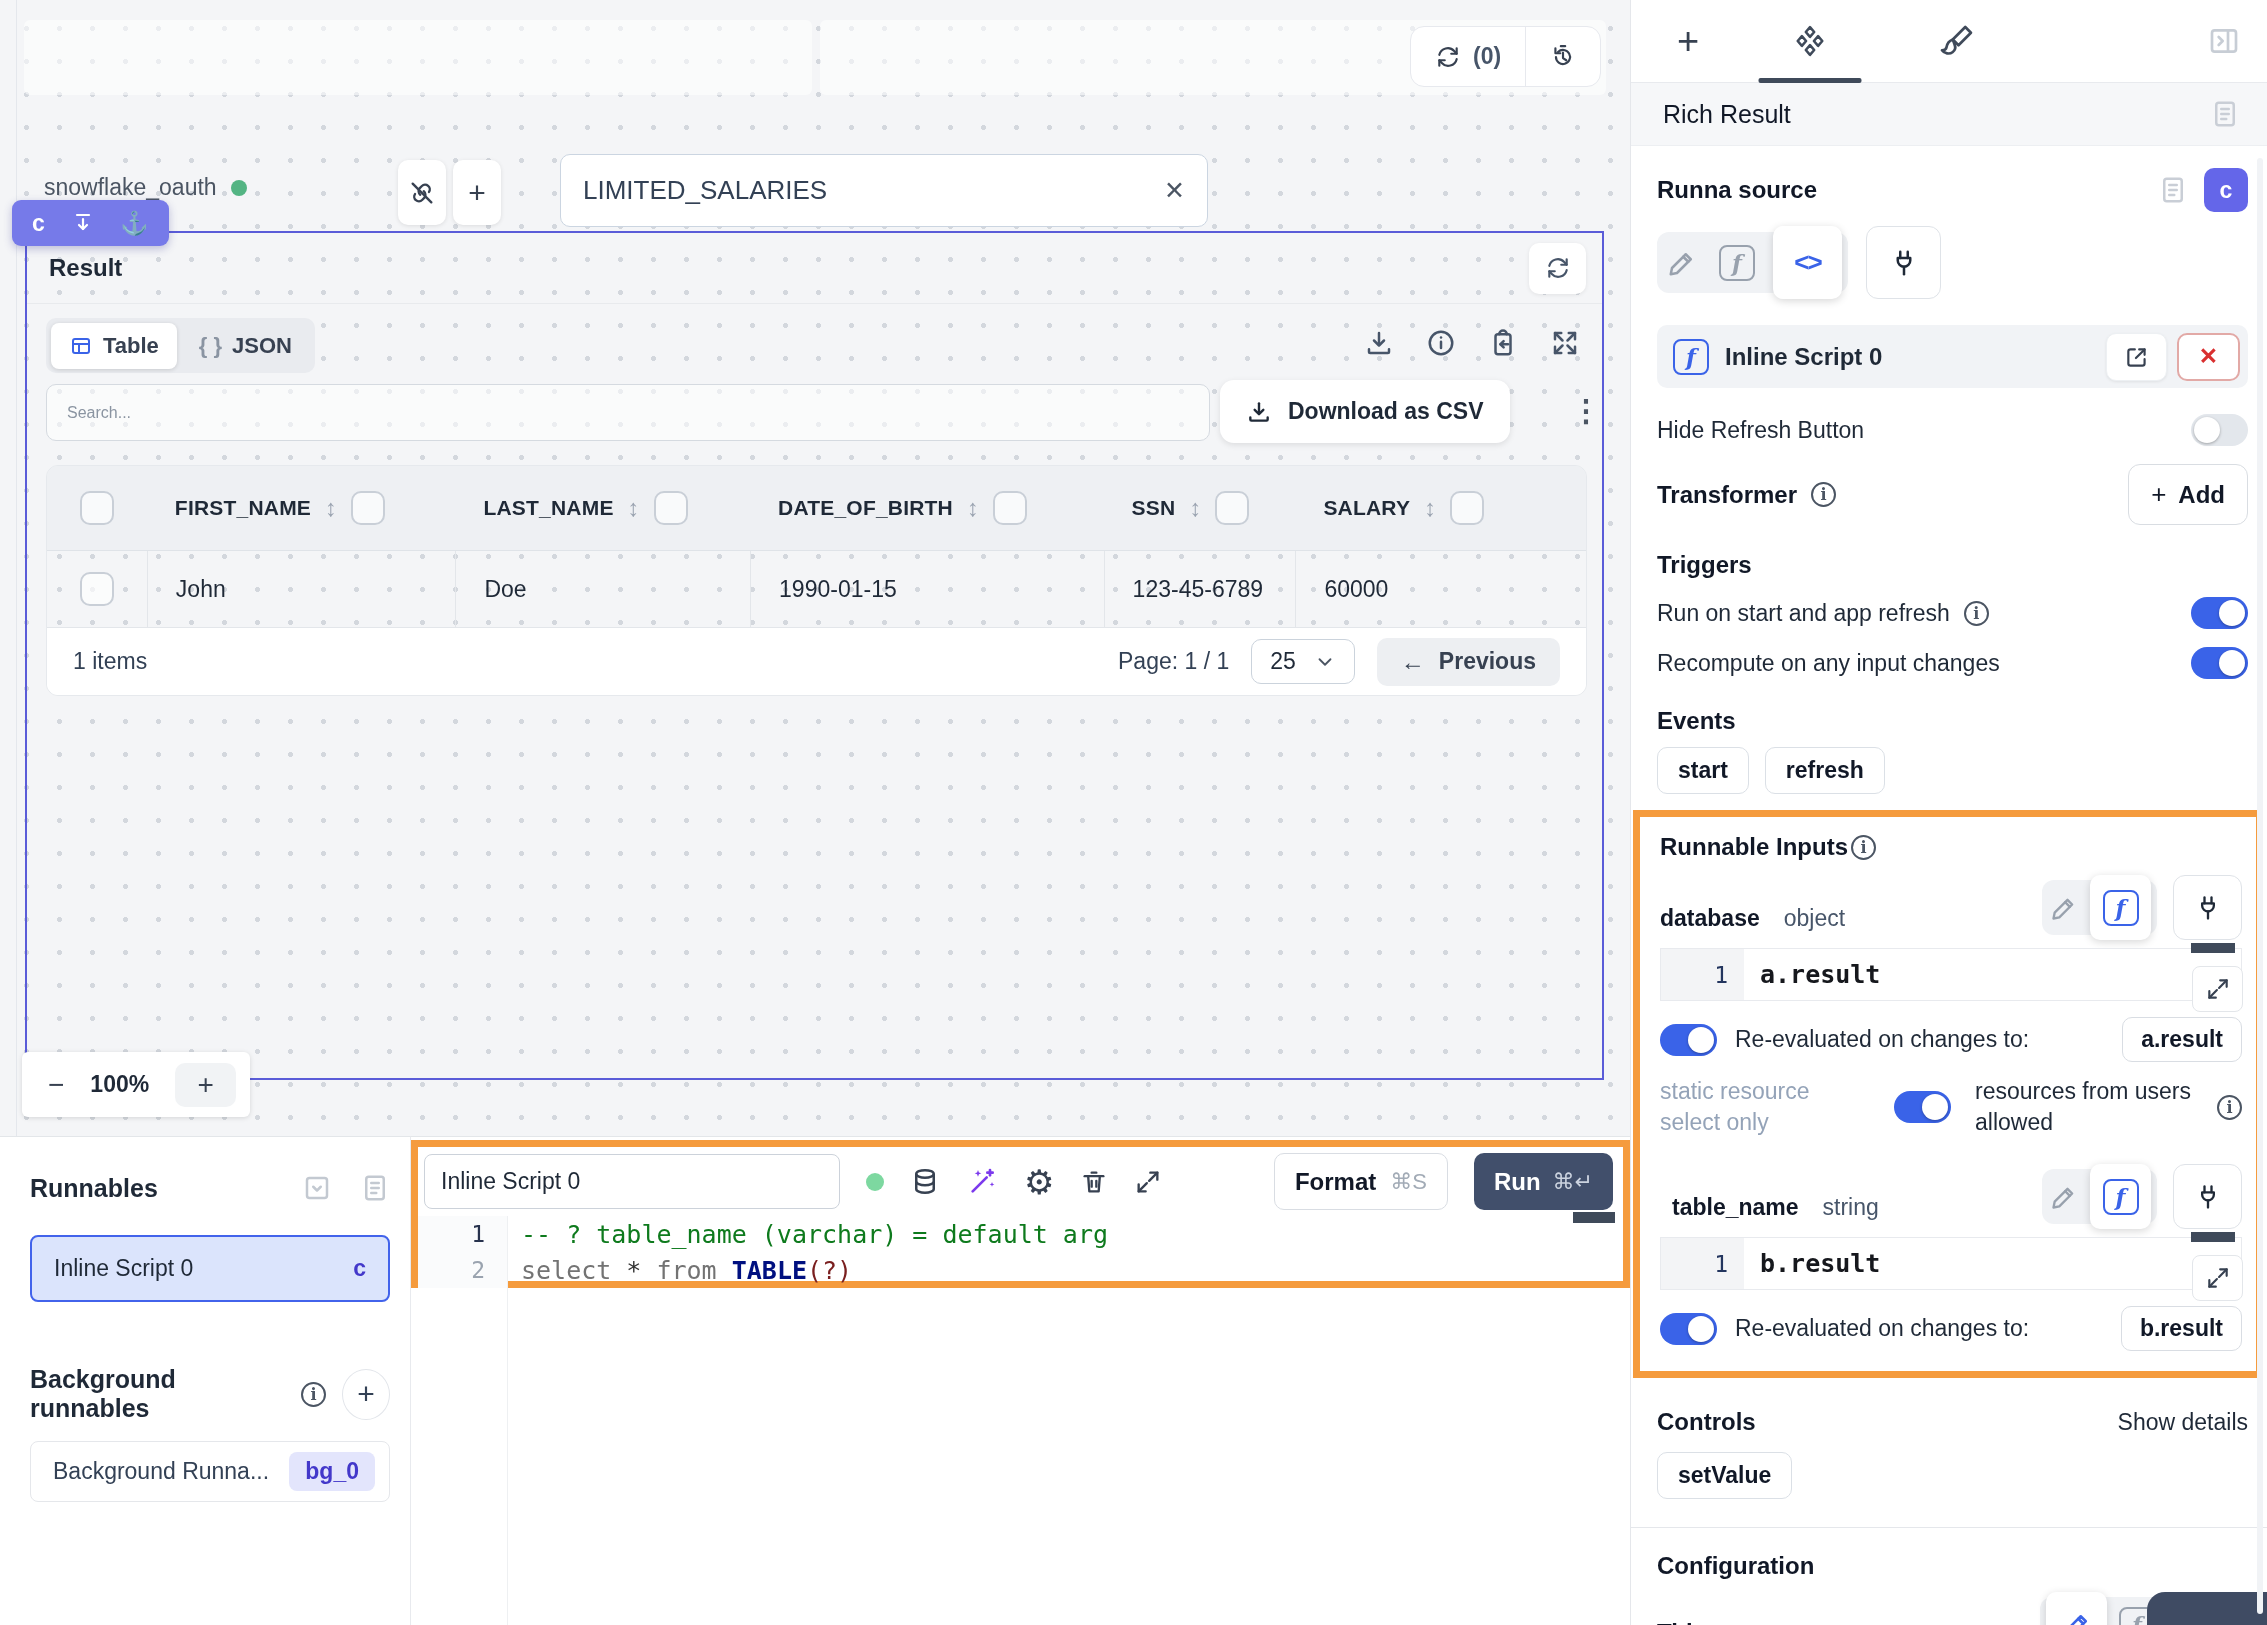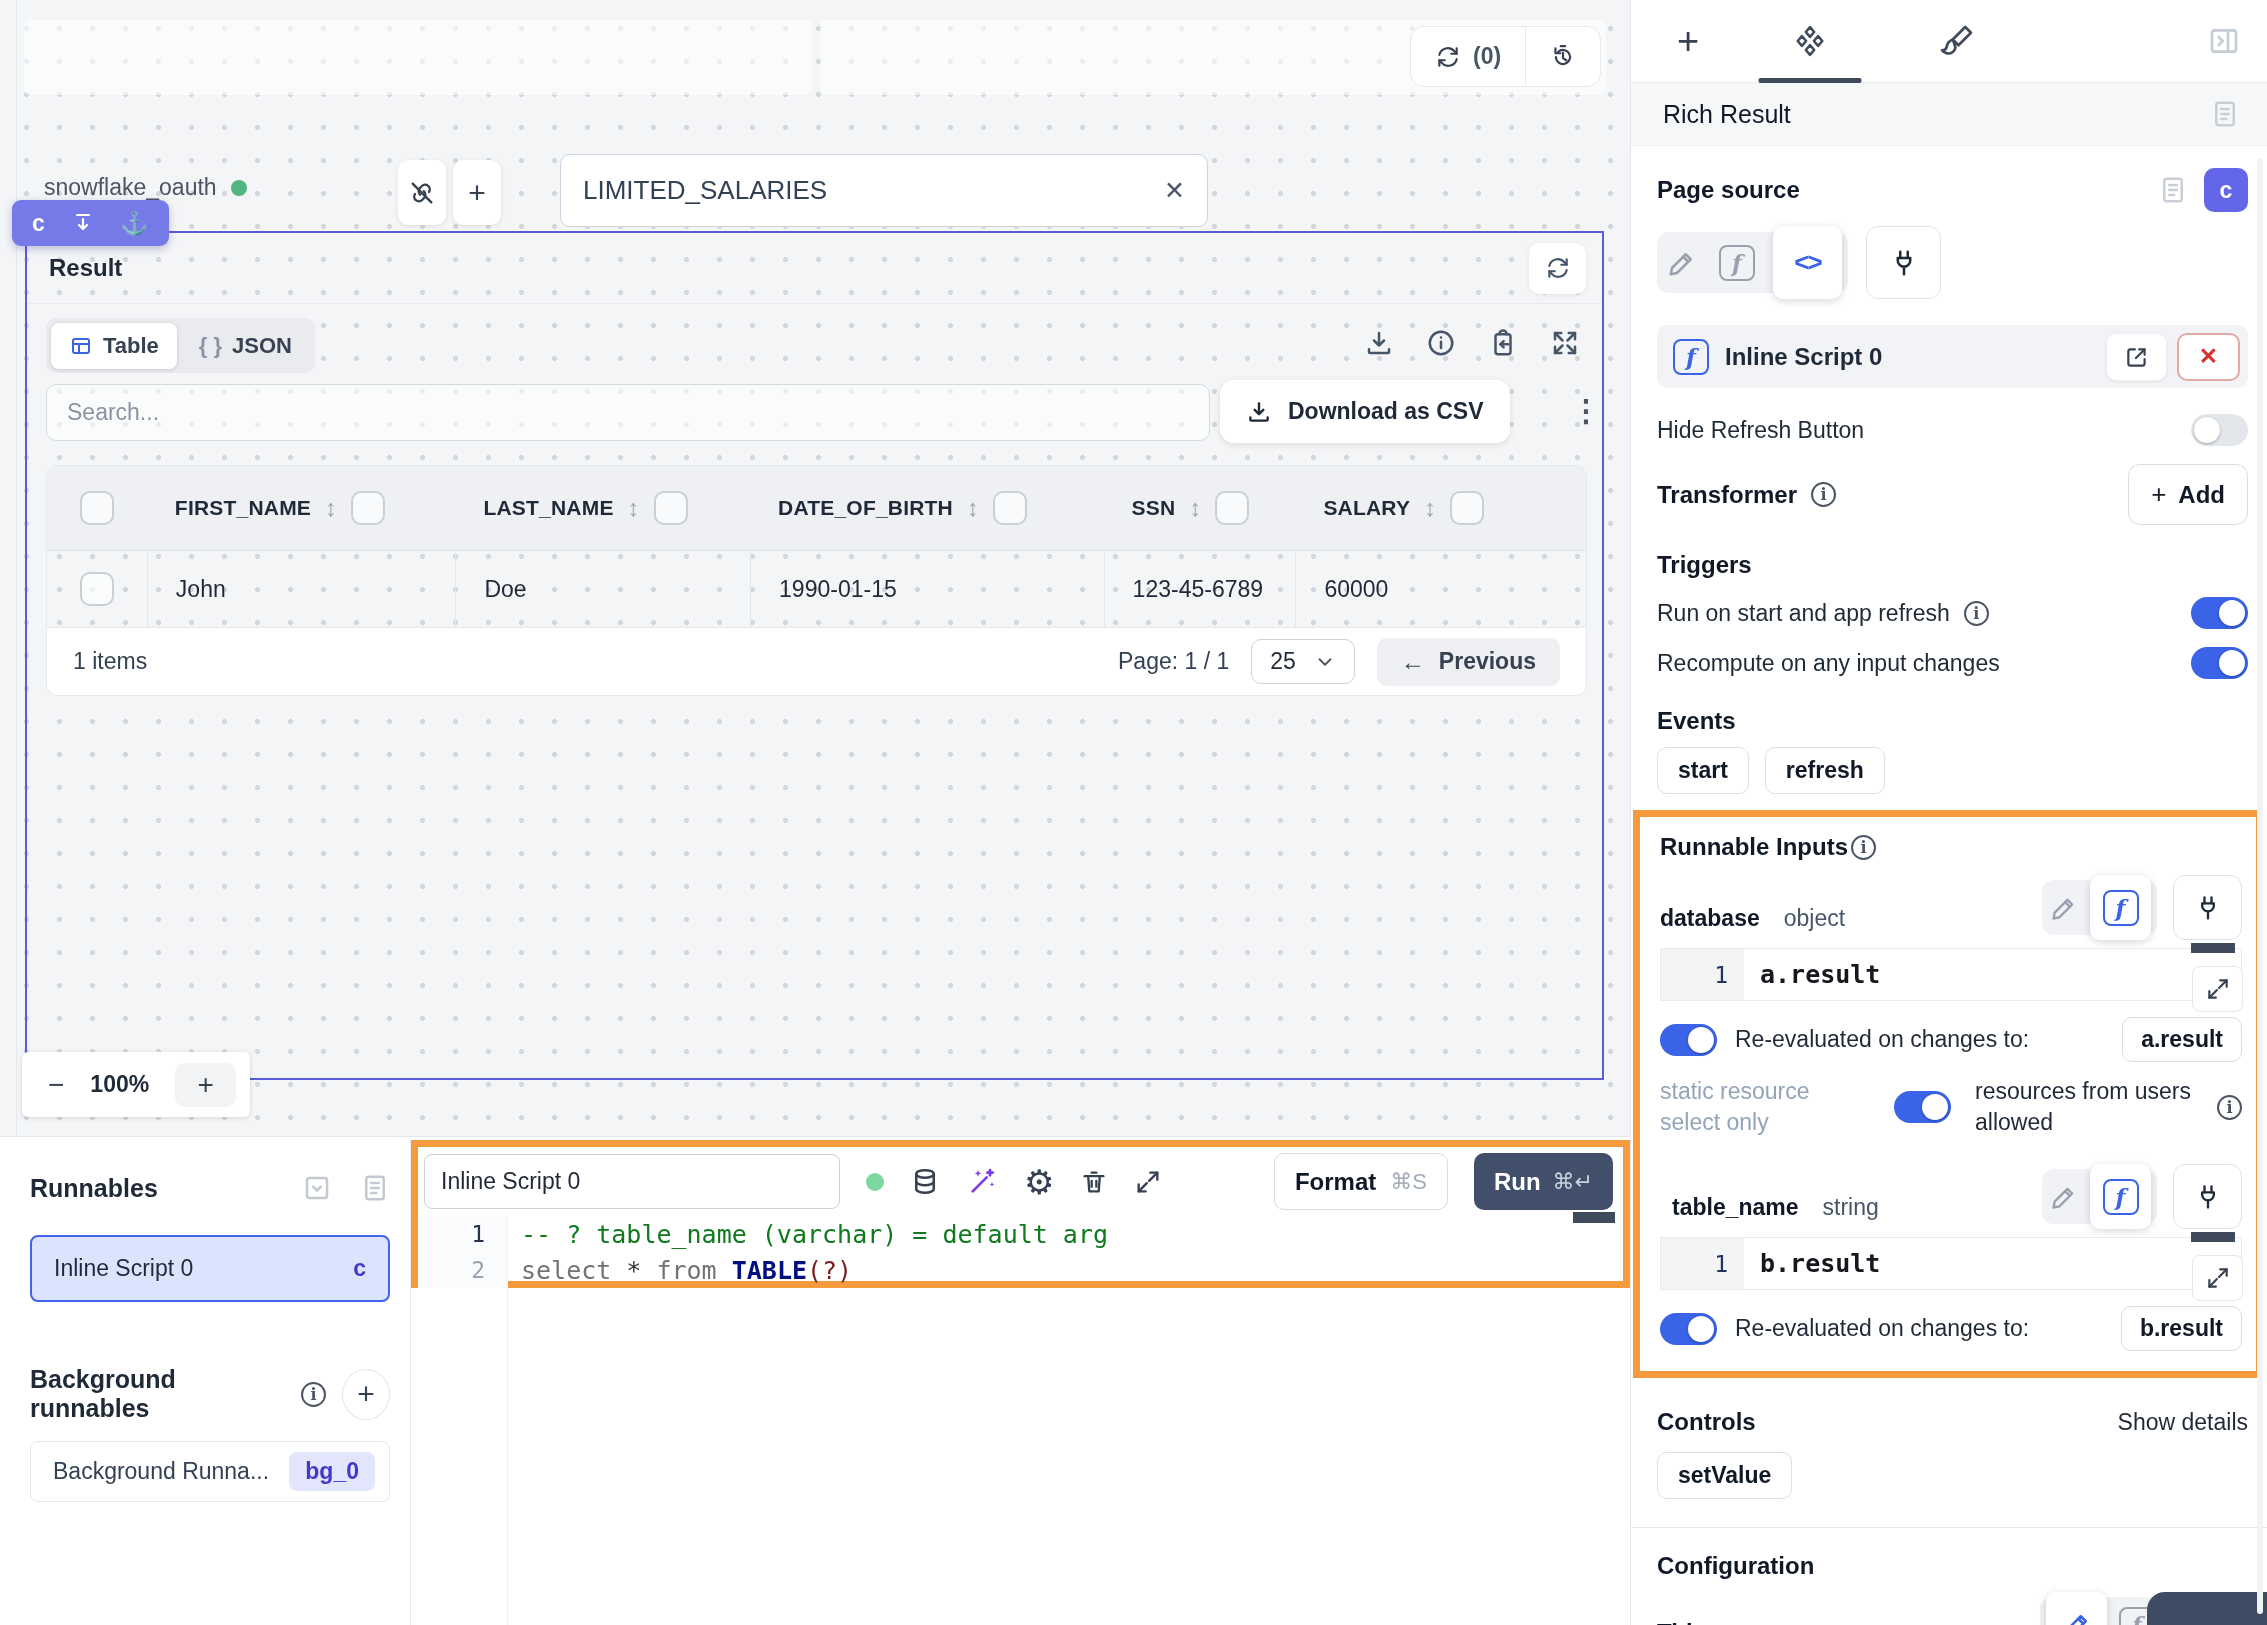--- a/index.html
+++ b/index.html
@@ -38,21 +38,21 @@
   .res-title { font-size:24px; font-weight:700; color:#1f2937; }
   .res-refresh { margin-left:auto; width:57px; height:51px; background:#fff; border-radius:10px; box-shadow:0 1px 4px rgba(0,0,0,.08); display:flex; align-items:center; justify-content:center; color:#475569; }
 
   .tabs-wrap { position:absolute; left:19px; top:85px; height:55px; background:#e9ebef; border-radius:10px; display:flex; align-items:center; padding:0 5px; gap:4px; }
   .tab { display:flex; align-items:center; gap:10px; padding:0 18px; height:46px; border-radius:8px; font-size:22px; font-weight:700; color:#374151; }
   .tab.active { background:#fff; box-shadow:0 1px 4px rgba(0,0,0,.14); }
   .braces { color:#8a94a2; font-weight:600; }
   .res-icons { position:absolute; top:95px; right:22px; display:flex; gap:32px; color:#475569; }
 
   .search-box { position:absolute; left:19px; top:151px; width:1164px; height:57px; background:rgba(255,255,255,.55); border:1px solid #d5dae0; border-radius:10px; display:flex; align-items:center; padding:0 20px; }
-  .search-box input { flex:1; border:none; outline:none; background:transparent; font-size:23px; color:#334155; font-family:"Liberation Sans",sans-serif; }
+  .search-box input { flex:1; border:none; outline:none; background:transparent; font-size:16px; color:#334155; font-family:"Liberation Sans",sans-serif; }
   .search-box input::placeholder { color:#8a94a1; }
   .csv-btn { position:absolute; left:1193px; top:147px; height:63px; background:#fff; border:none; border-radius:14px; box-shadow:0 2px 6px rgba(0,0,0,.10); display:flex; align-items:center; gap:16px; padding:0 26px; font-size:23px; font-weight:700; color:#1f2937; cursor:pointer; }
   .kebab { position:absolute; left:1544px; top:160px; color:#4b5563; }
   .kebab::after { content:"⋮"; font-size:30px; font-weight:700; }
 
   .tbl { position:absolute; left:19px; top:232px; width:1541px; border:1px solid #e6e9ed; border-radius:12px; }
   .tbl-head { display:flex; height:85px; background:#eef0f3; border-radius:11px 11px 0 0; border-bottom:1px solid #dfe3e8; }
   .tbl-row { display:flex; height:77px; border-bottom:1px solid #e3e6ea; }
   .tc { display:flex; align-items:center; gap:14px; padding-left:28px; }
   .tc0 { width:100px; justify-content:center; padding-left:0; }
@@ -561,21 +561,21 @@
             <path d="M9 8h6"></path>
             <path d="M9 12h6"></path>
             <path d="M9 16h4"></path>
           </svg>
       </span>
     </div>
 
     <div class="insp-body">
 
       <div class="ds-row">
-        <span class="sec-title">Page source</span>
+        <span class="sec-title">Runna source</span>
         <span class="doc-ic mlauto">
           <svg width="30" height="30" viewBox="0 0 24 24" fill="none" stroke="currentColor" stroke-width="2" stroke-linecap="round">
               <rect x="5" y="3" width="14" height="18" rx="2"></rect>
               <path d="M9 8h6"></path>
               <path d="M9 12h6"></path>
               <path d="M9 16h4"></path>
             </svg>
         </span>
         <span class="c-badge">c</span>
       </div>

